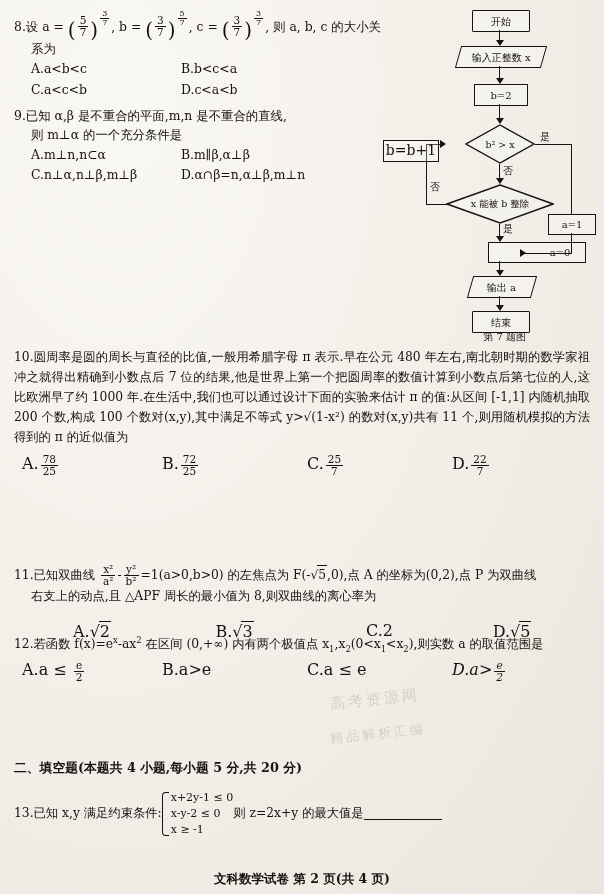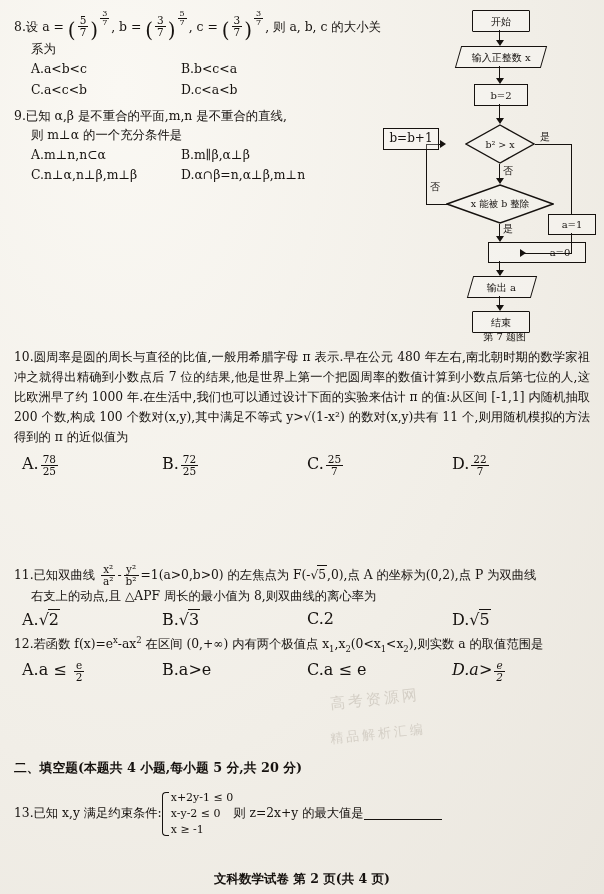--- a/index.html
+++ b/index.html
@@ -174,21 +174,21 @@
 
     <div class="box par" style="left:62px;top:268px;width:62px;height:20px;">
         <span>输出 a</span>
       </div>
     <div class="ln vh" style="left:91px;top:288px;height:13px;"></div>
     <div class="arrow ad" style="left:88px;top:297px;"></div>
 
     <div class="box term" style="left:64px;top:303px;width:56px;height:20px;">结束</div>
   </div>
 
-  <div class="box" style="position:absolute;right:165px;top:128px;width:54px;height:20px;border:1.2px solid #16120f;display:flex;align-items:center;justify-content:center;font-size:12px;">b=b+1</div>
+  <div class="box" style="position:absolute;right:165px;top:140px;width:54px;height:20px;border:1.2px solid #16120f;display:flex;align-items:center;justify-content:center;font-size:14px;">b=b+1</div>
 
   <div style="position:absolute;right:78px;top:330px;font-size:10px;">第 7 题图</div>
 
   <div class="wide" style="top:348px;">
     <div class="para">
       <span>10.</span><span>圆周率是圆的周长与直径的比值,一般用希腊字母 π 表示.早在公元 480 年左右,南北朝时期的数学家祖冲之就得出精确到小数点后 7 位的结果,他是世界上第一个把圆周率的数值计算到小数点后第七位的人,这比欧洲早了约 1000 年.在生活中,我们也可以通过设计下面的实验来估计 π 的值:从区间 [-1,1] 内随机抽取 200 个数,构成 100 个数对(x,y),其中满足不等式 y&gt;√(1-x²) 的数对(x,y)共有 11 个,则用随机模拟的方法得到的 π 的近似值为</span>
     </div>
     <div class="opts4" style="margin-top:6px;">
       <div style="width:140px;">A.<span class="frac"><span class="n">78</span><span class="d">25</span></span></div>
       <div style="width:145px;">B.<span class="frac"><span class="n">72</span><span class="d">25</span></span></div>
@@ -196,21 +196,21 @@
       <div style="width:120px;">D.<span class="frac"><span class="n">22</span><span class="d">7</span></span></div>
     </div>
   </div>
 
   <div class="wide" style="top:564px;">
     <div class="para">
       <span>11.</span>已知双曲线
       <span class="frac"><span class="n">x²</span><span class="d">a²</span></span>-<span class="frac"><span class="n">y²</span><span class="d">b²</span></span>=1(a&gt;0,b&gt;0) 的左焦点为 F(-<span class="radical">√<span class="sqrt">5</span></span>,0),点 A 的坐标为(0,2),点 P 为双曲线
     </div>
     <div class="para" style="padding-left:17px;">右支上的动点,且 △APF 周长的最小值为 8,则双曲线的离心率为</div>
-    <div class="opts4" style="margin-top:2px;">
+    <div class="opts4" style="margin-top:14px;text-align:center;">
       <div style="width:140px;">A.<span class="radical">√<span class="sqrt">2</span></span></div>
       <div style="width:145px;">B.<span class="radical">√<span class="sqrt">3</span></span></div>
       <div style="width:145px;">C.2</div>
       <div style="width:120px;">D.<span class="radical">√<span class="sqrt">5</span></span></div>
     </div>
   </div>
 
   <div class="wide" style="top:634px;">
     <div class="para">
       <span>12.</span>若函数 f(x)=e<span class="sup">x</span>-ax<span class="sup">2</span> 在区间 (0,+∞) 内有两个极值点 x<span class="sub">1</span>,x<span class="sub">2</span>(0&lt;x<span class="sub">1</span>&lt;x<span class="sub">2</span>),则实数 a 的取值范围是

